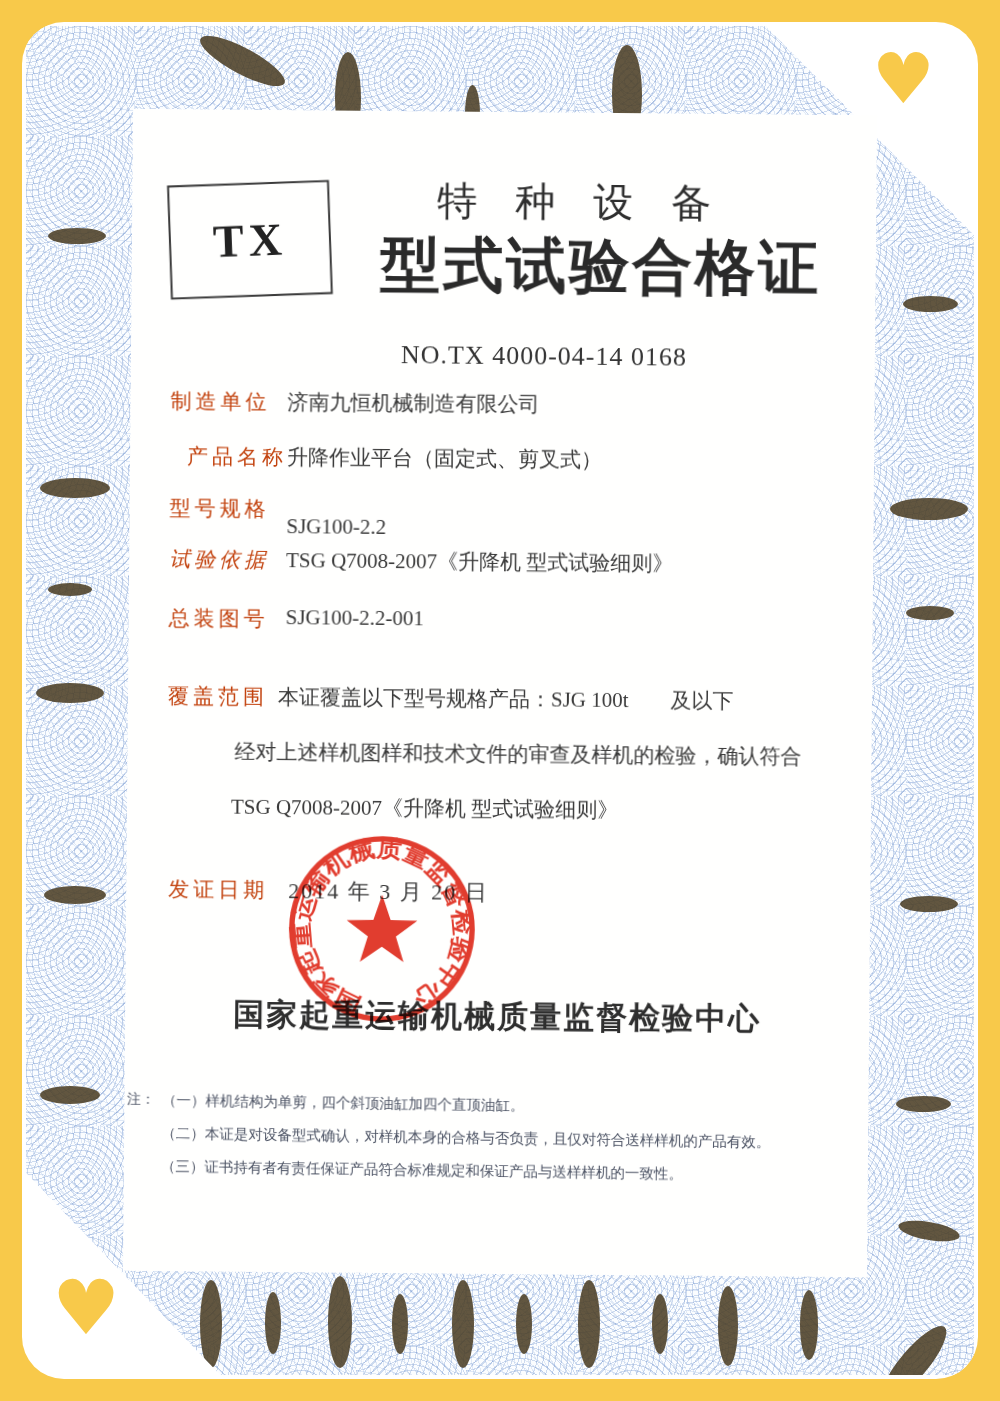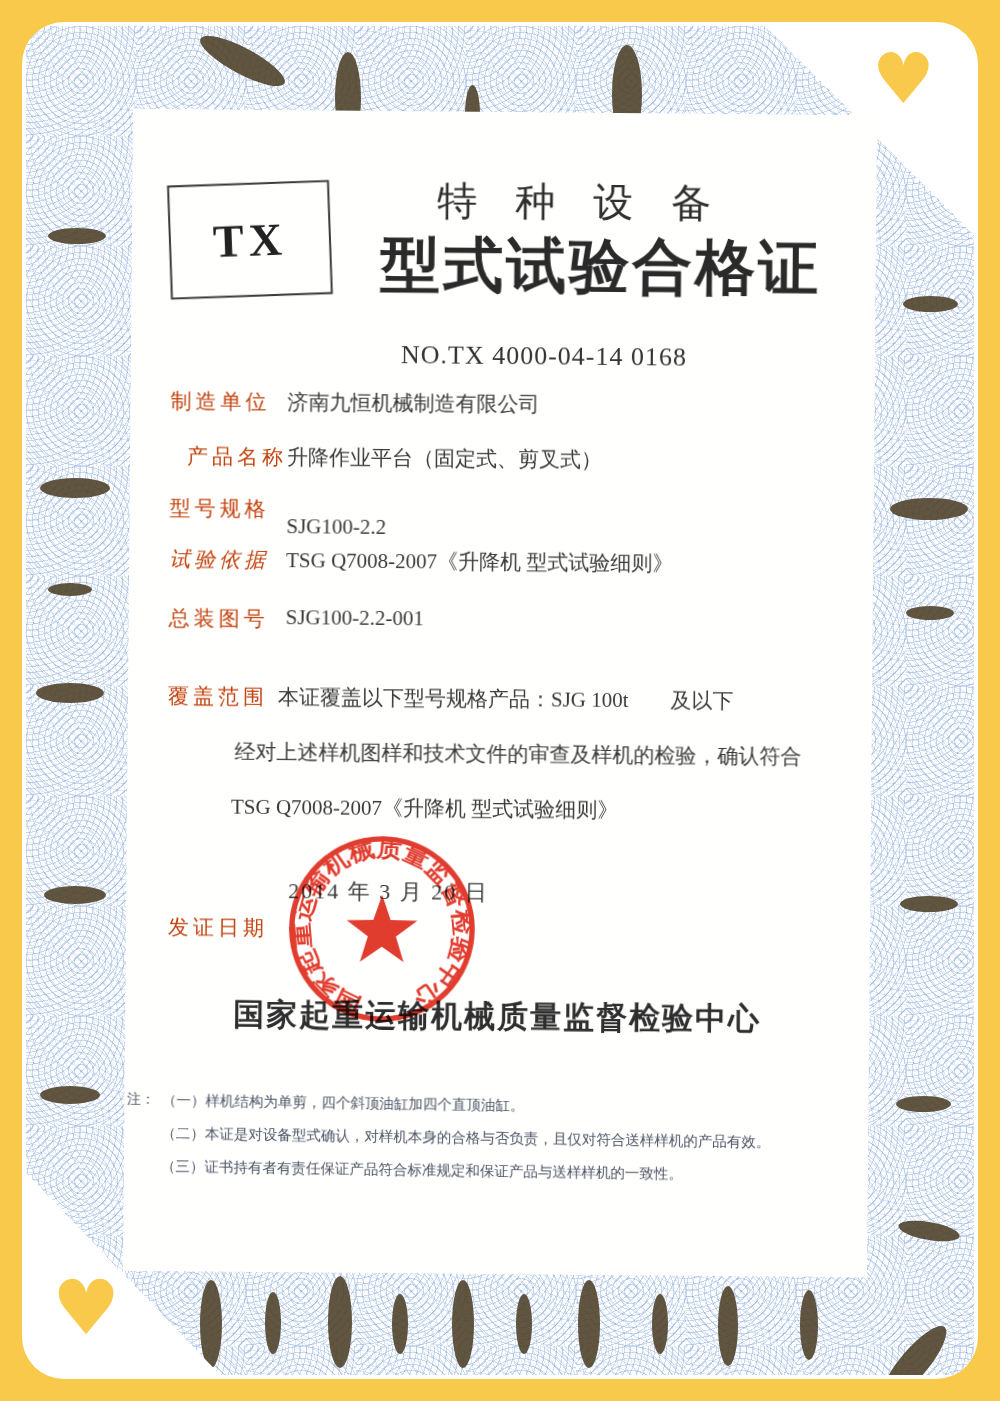--- a/index.html
+++ b/index.html
@@ -124,21 +124,21 @@
     <div class="abs fvalue" style="left:157px;top:436px;">TSG Q7008-2007《升降机 型式试验细则》</div>
 
     <div class="abs flabel" style="left:40px;top:495px;">总装图号</div>
     <div class="abs fvalue" style="left:157px;top:495px;">SJG100-2.2-001</div>
 
     <div class="abs flabel" style="left:40px;top:573px;">覆盖范围</div>
     <div class="abs fvalue" style="left:150px;top:573px;">本证覆盖以下型号规格产品：SJG 100t　　及以下</div>
     <div class="abs fvalue" style="left:107px;top:628px;">经对上述样机图样和技术文件的审查及样机的检验，确认符合</div>
     <div class="abs fvalue" style="left:104px;top:683px;">TSG Q7008-2007《升降机 型式试验细则》</div>
 
-    <div class="abs flabel" style="left:42px;top:766px;margin-top:38px;">发证日期</div>
+    <div class="abs flabel" style="left:42px;top:766px;">发证日期</div>
     <div class="abs fvalue" style="left:162px;top:766px;font-size:22px;letter-spacing:2px;">2014 年 3 月 20 日</div>
 
     <div class="abs authority">国家起重运输机械质量监督检验中心</div>
 
     <svg class="abs stamp" viewBox="0 0 200 200" overflow="visible">
       <circle cx="100" cy="100" r="92" fill="none" stroke="#DF2B1C" stroke-width="5.5"></circle>
       <path id="sealArc" d="M 80.8,171.5 A 74,74 0 1 1 119.2,171.5" fill="none"></path>
       <text font-size="24" fill="#DF2B1C" font-weight="bold">
         <textPath href="#sealArc" startOffset="0" textLength="412" lengthAdjust="spacingAndGlyphs">国家起重运输机械质量监督检验中心</textPath>
       </text>

